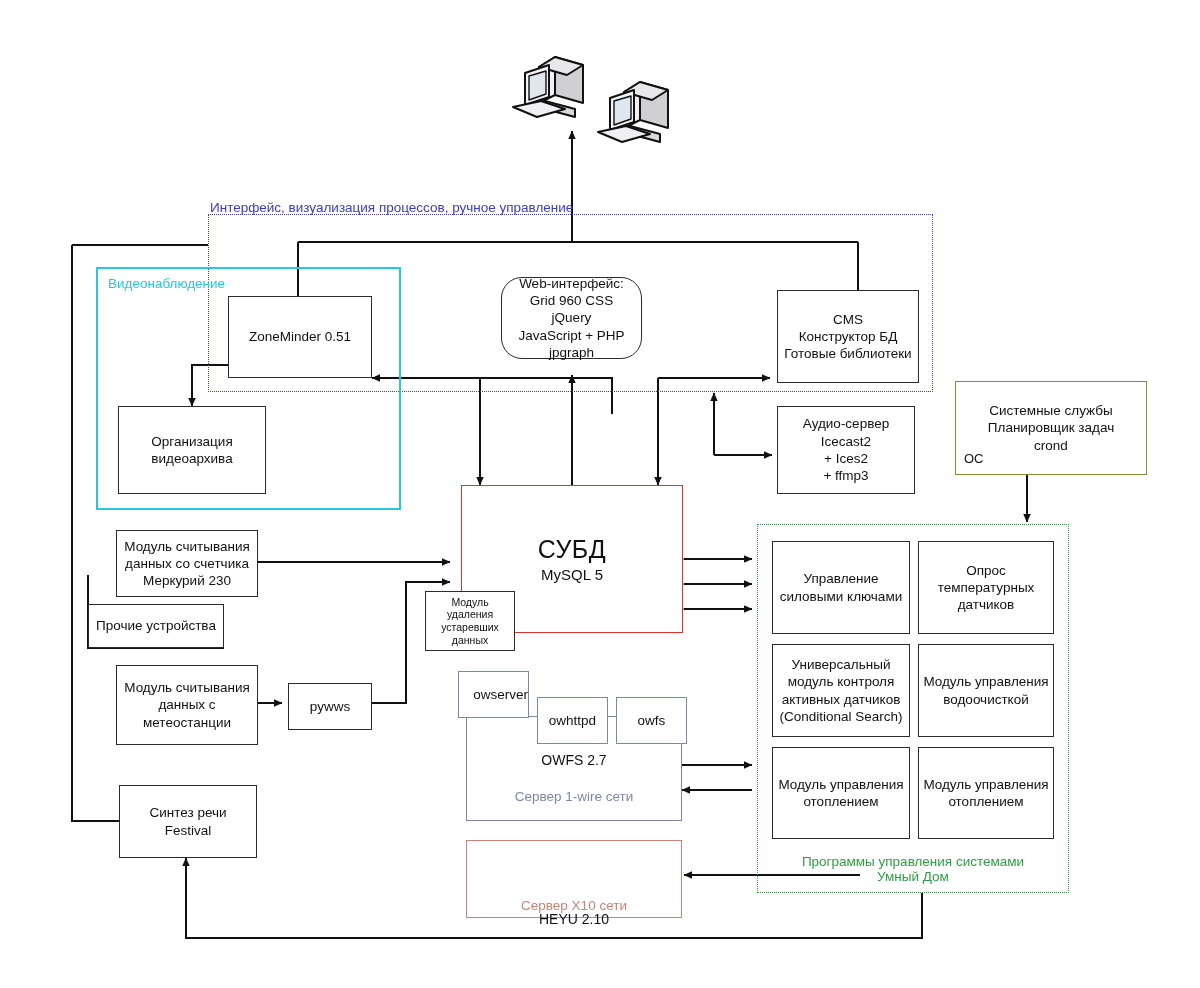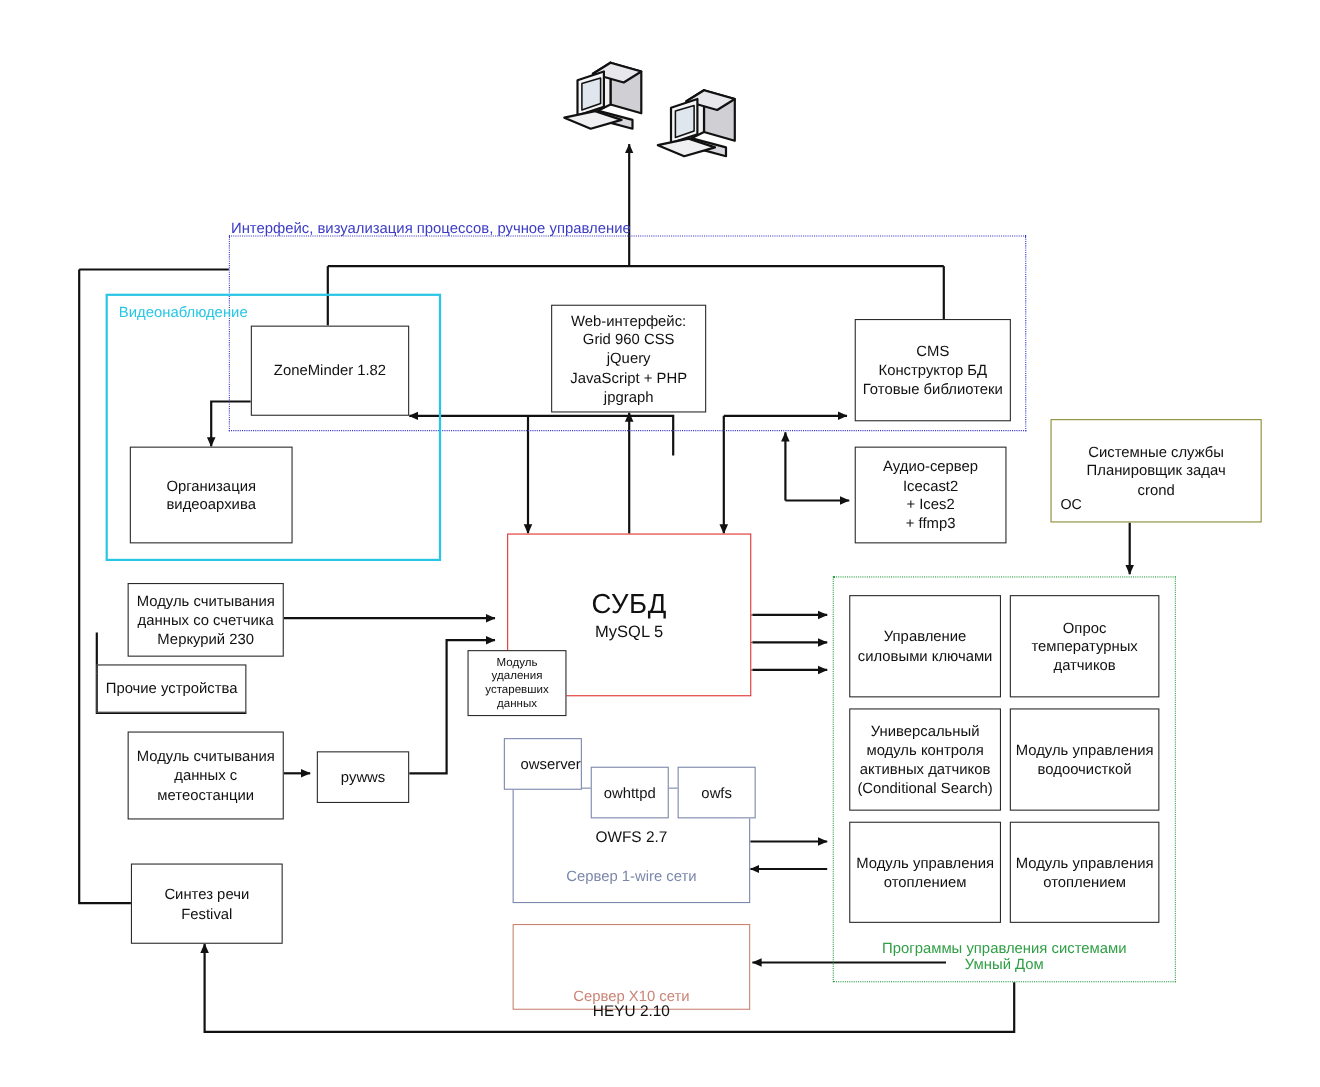--- a/index.html
+++ b/index.html
@@ -140,29 +140,29 @@
       <path d="M682,765 L752,765" marker-end="url(#ah)"></path>
       <path d="M752,790 L682,790" marker-end="url(#ah)"></path>
 
       <path d="M860,875 L684,875" marker-end="url(#ah)"></path>
 
       <path d="M922,893 L922,938 L186,938 L186,858" marker-end="url(#ah)"></path>
     </g>
   </svg>
 
   <div class="box" style="left:228px;top:296px;width:144px;height:82px;">
-    <span class="lbl">ZoneMinder 1.82</span>
+    <span class="lbl">ZoneMinder 0.51</span>
   </div>
 
   <div class="box" style="left:118px;top:406px;width:148px;height:88px;">
     <span class="lbl">Организация
 видеоархива</span>
   </div>
 
-  <div class="box" style="left:501px;top:277px;width:141px;height:98px;">
+  <div class="box" style="left:501px;top:277px;width:141px;height:82px;border-radius:21px;">
     <span class="lbl">Web-интерфейс:
 Grid 960 CSS
 jQuery
 JavaScript + PHP
 jpgraph</span>
   </div>
 
   <div class="box" style="left:777px;top:290px;width:142px;height:93px;">
     <span class="lbl">CMS
 Конструктор БД

